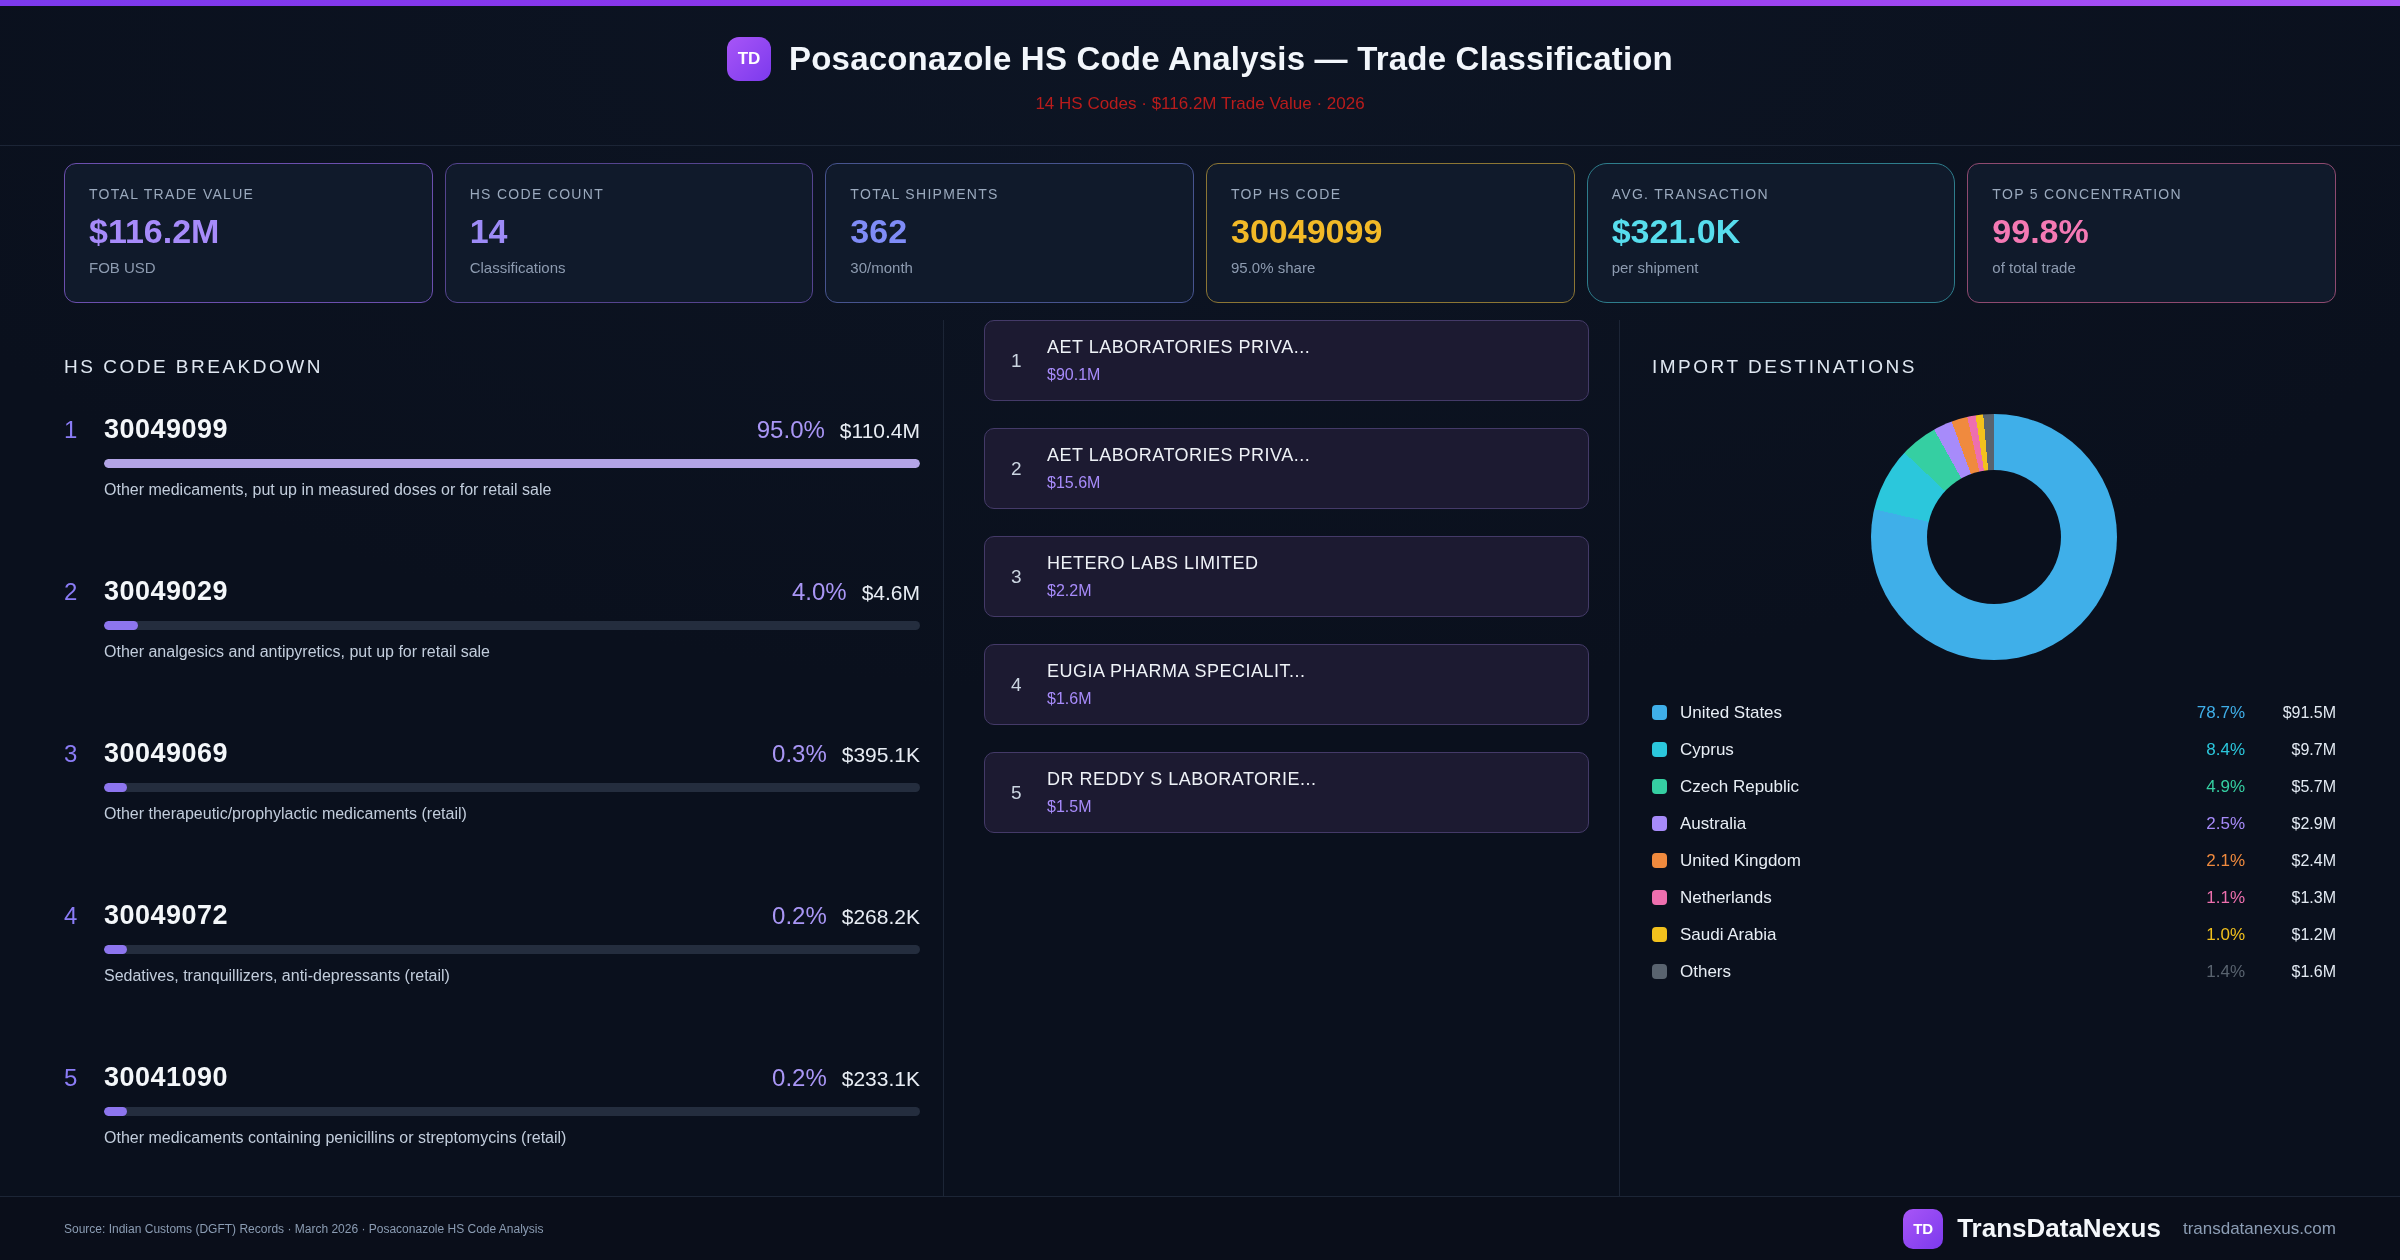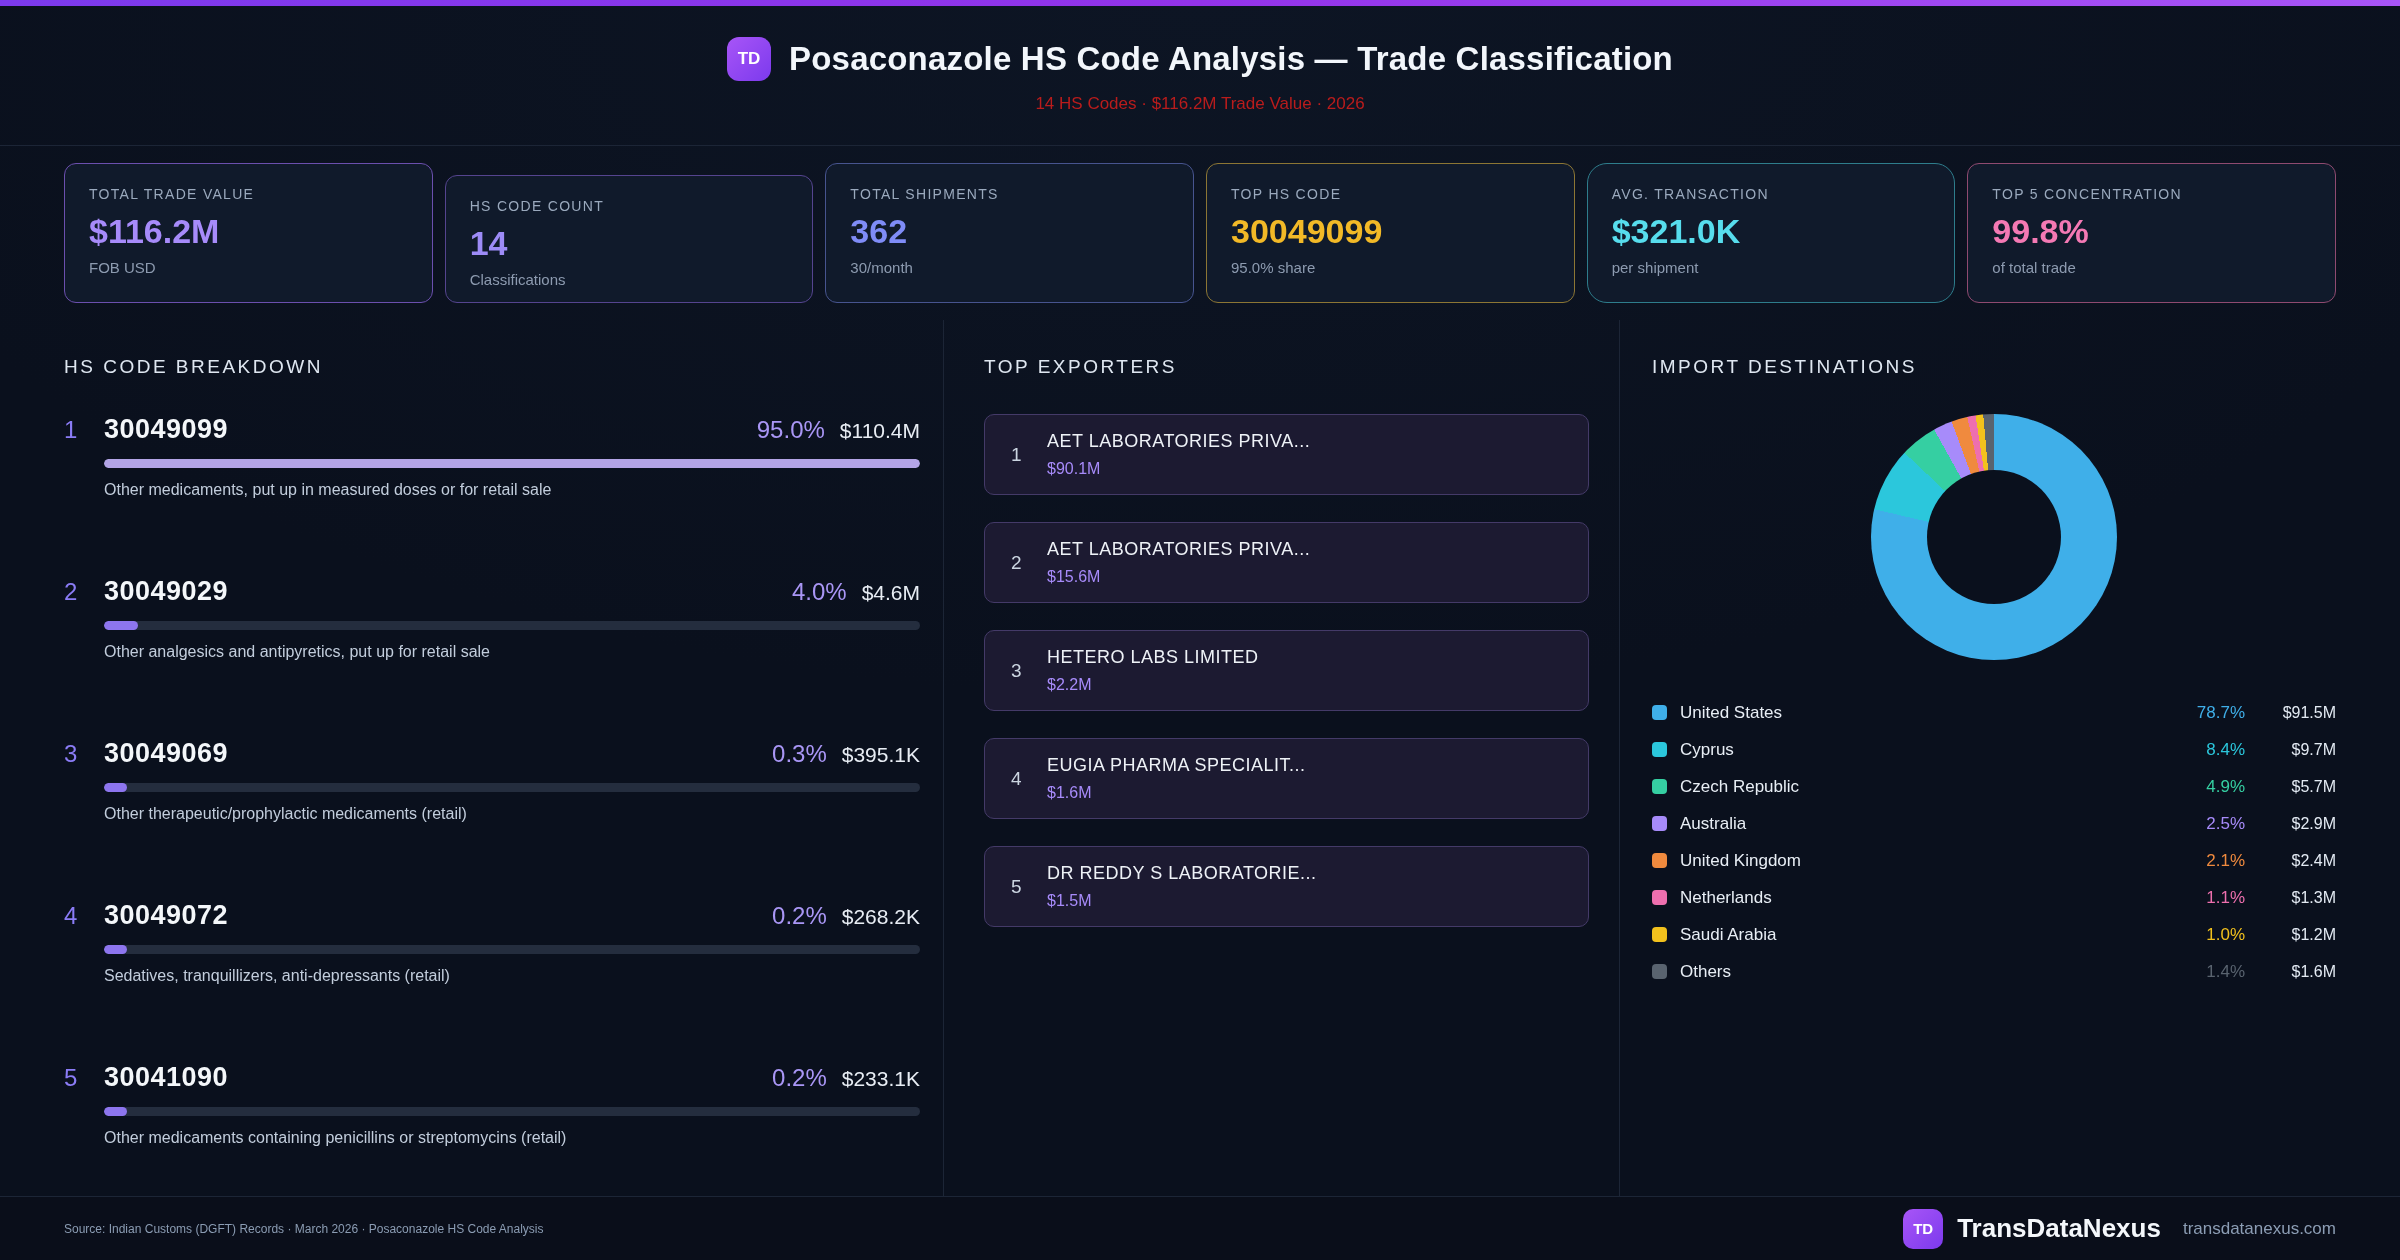--- a/index.html
+++ b/index.html
@@ -88,21 +88,21 @@
     </div>
     <div class="subtitle">14 HS Codes · $116.2M Trade Value · 2026</div>
   </header>
 
   <div class="stats-row" id="stats-row">
       <div class="stat-card" style="border-color: rgb(107, 79, 174);">
     <div class="stat-label">TOTAL TRADE VALUE</div>
     <div class="stat-value" style="color: rgb(167, 139, 250);">$116.2M</div>
     <div class="stat-sub">FOB USD</div>
   </div>
-      <div class="stat-card" style="border-color: rgb(85, 68, 143); margin-top: 12px;">
+      <div class="stat-card" style="border-color: rgb(85, 68, 143);">
     <div class="stat-label">HS CODE COUNT</div>
     <div class="stat-value" style="color: rgb(157, 139, 247);">14</div>
     <div class="stat-sub">Classifications</div>
   </div>
       <div class="stat-card" style="border-color: rgb(71, 84, 143);">
     <div class="stat-label">TOTAL SHIPMENTS</div>
     <div class="stat-value" style="color: rgb(127, 140, 247);">362</div>
     <div class="stat-sub">30/month</div>
   </div>
       <div class="stat-card" style="border-color: rgb(140, 118, 52);">
@@ -203,21 +203,20 @@
       <div class="hs-track">
         <div class="hs-fill" style="width: 2.8%; background: rgb(141, 117, 238);"></div>
       </div>
       <div class="hs-desc">Other medicaments containing penicillins or streptomycins (retail)</div>
     </div>
   </div>
         </div>
     </section>
 
     <section class="col col-exporters">
-      <h2>TOP EXPORTERS</h2>
       <div class="exp-list" id="exp-list">
           <div class="exp-card">
     <span class="exp-rank">1</span>
     <div class="exp-info">
       <div class="exp-name">AET LABORATORIES PRIVA...</div>
       <div class="exp-value">$90.1M</div>
     </div>
   </div>
           <div class="exp-card">
     <span class="exp-rank">2</span>

